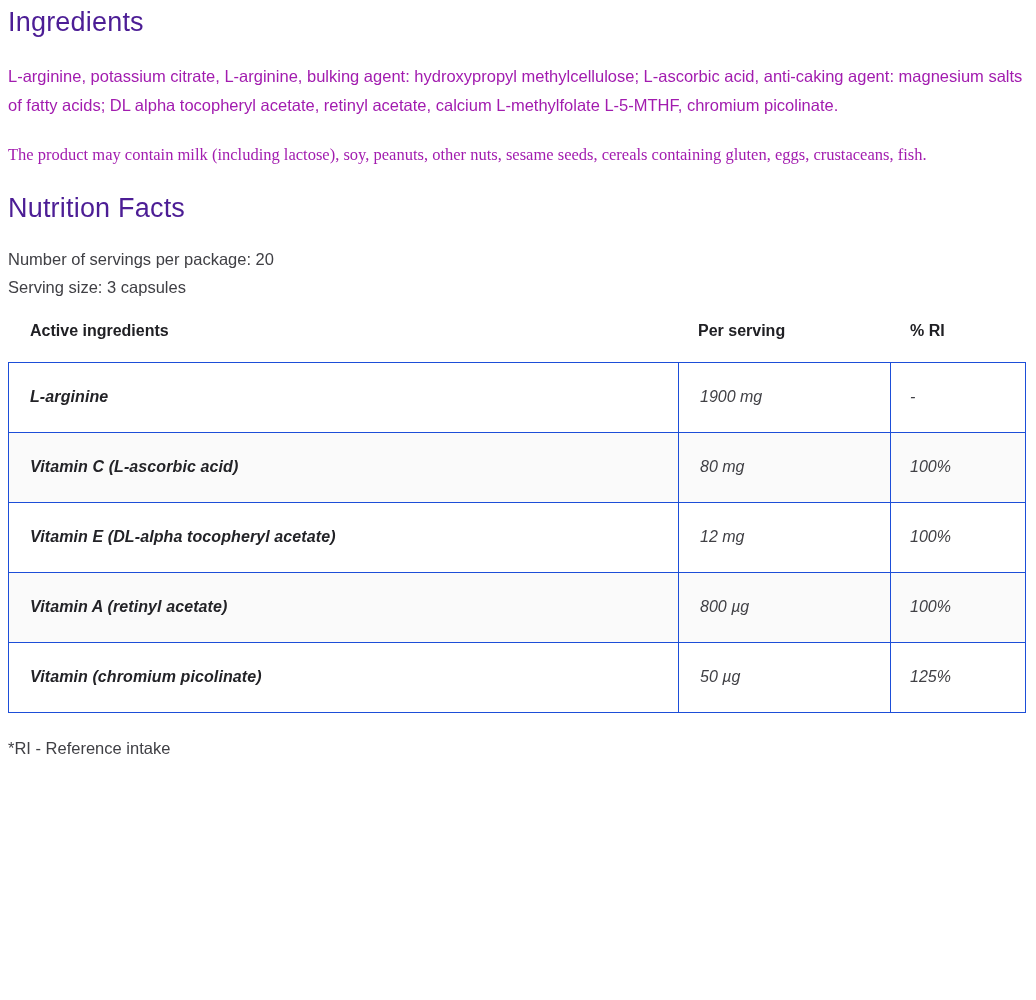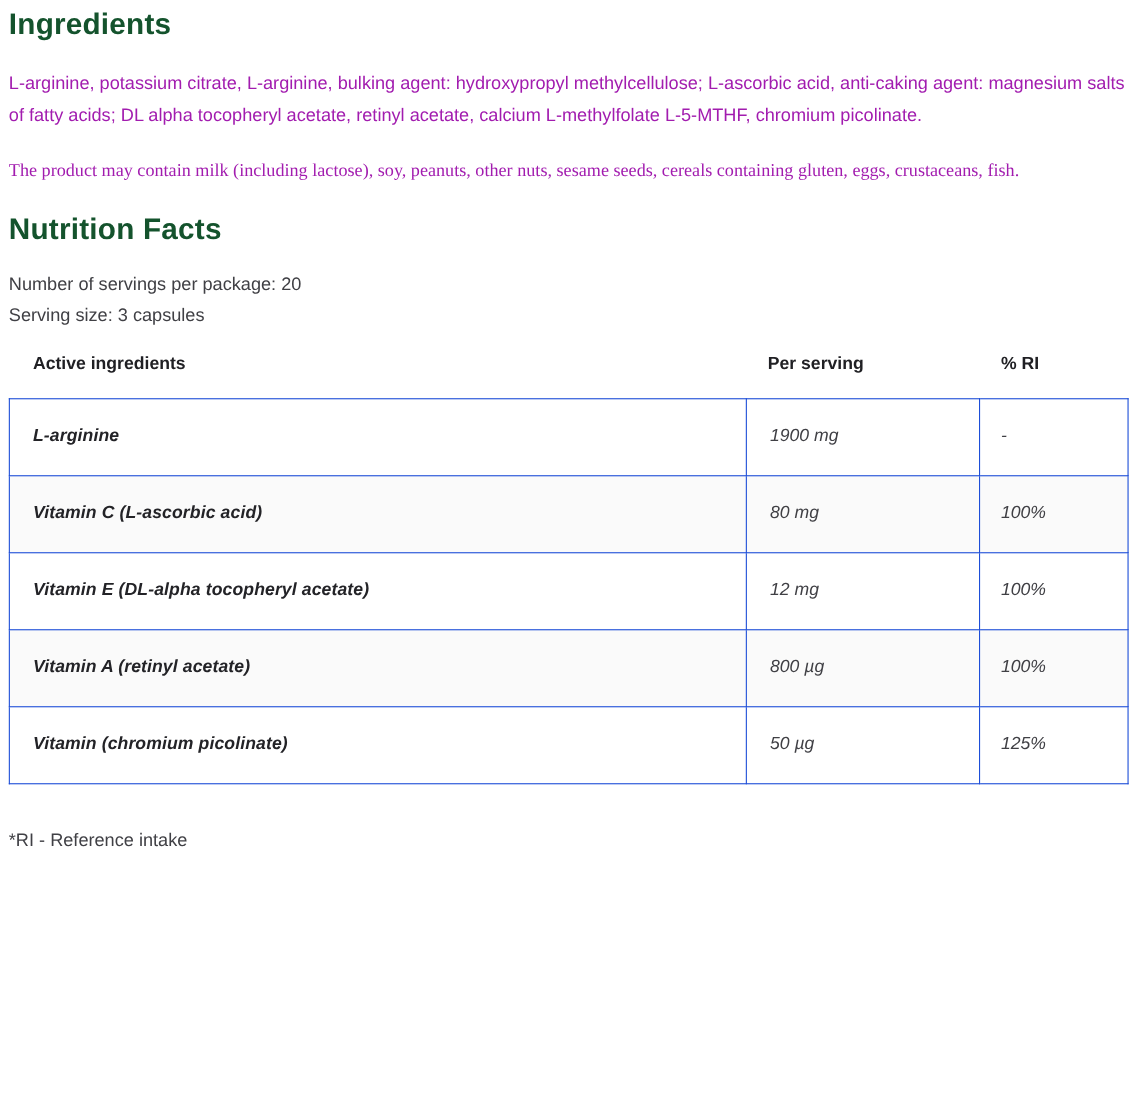--- a/index.html
+++ b/index.html
@@ -8,22 +8,22 @@
     background: #ffffff;
     font-family: "Liberation Sans", sans-serif;
     color: #404045;
     overflow: hidden;
   }
   .page { padding: 6px 8px 0 8px; width: 1036px; }
 
   .section-title {
     font-size: 27px;
     line-height: 32px;
-    font-weight: 700;
-    color: #14532d;
+    font-weight: 400;
+    color: #4c1d95;
     letter-spacing: 0.2px;
   }
   .para {
     margin-top: 24px;
     font-size: 16.5px;
     line-height: 28.5px;
     color: #a21caf;
     max-width: 1016px;
   }
   .para.allergens { margin-top: 22px; font-family: Liberation Serif, serif; }
@@ -74,21 +74,21 @@
     padding-left: 21px;
     color: #404045;
   }
   td.cell-ri {
     width: 135px;
     padding-left: 19px;
     color: #404045;
   }
 
   .footnote {
-    margin-top: 42px;
+    margin-top: 26px;
     font-size: 16.5px;
     color: #404045;
   }
 </style>
 </head>
 <body>
 
 <div class="page">
 
   <h2 class="section-title">Ingredients</h2>

